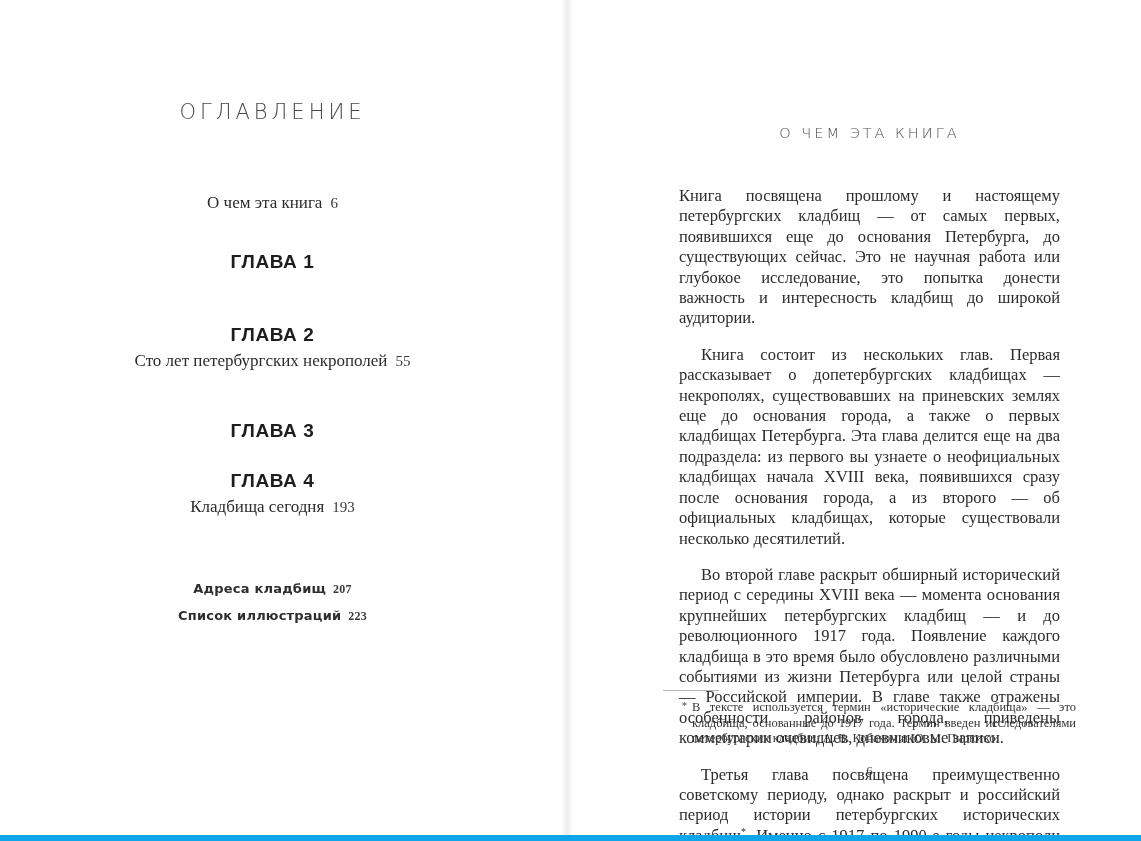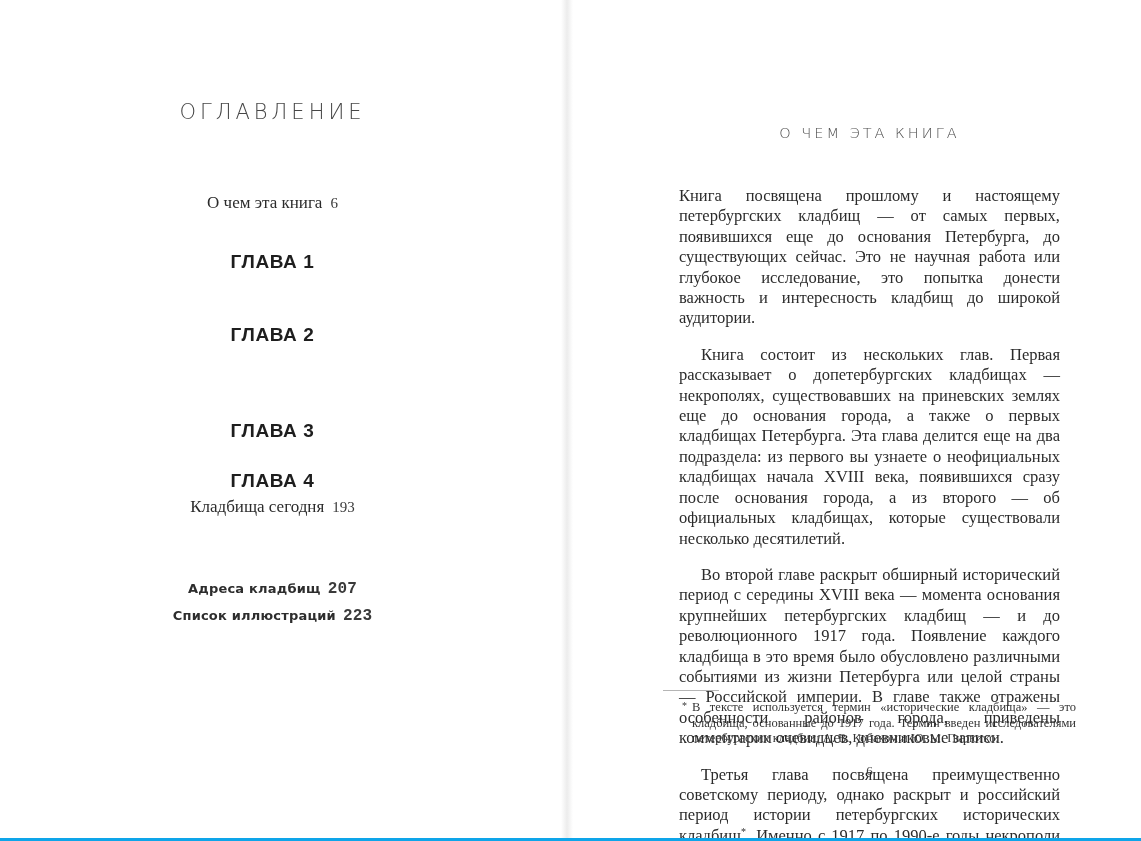--- a/index.html
+++ b/index.html
@@ -1,21 +1,21 @@
 <!DOCTYPE html>
 <html lang="ru"><head>
 <meta charset="utf-8">
 <style>
   html,body{margin:0;padding:0;background:#ffffff;}
   .spread{
     position:relative;
     width:1141px;height:841px;
     background:#ffffff;
     overflow:hidden;
-    border-bottom:3px solid #0ea5e9;
+    border-bottom:6px solid #0ea5e9;
     box-sizing:border-box;
     font-family:"Liberation Serif", serif;
     color:#2b2b2b;
   }
   .gutter{
     position:absolute;left:561px;top:0;width:12px;height:100%;
     background:linear-gradient(to right,#ffffff 0%,#ececec 50%,#ffffff 100%);
   }
   
   .toc-col{position:absolute;left:55px;width:435px;text-align:center;}
@@ -39,21 +39,21 @@
     margin-bottom:8px;
   }
   .ch-title{font-size:17px;line-height:20px;color:#2b2b2b;}
   .pg{margin-left:8px;font-size:15px;color:#3a3a3a;font-feature-settings:"onum";}
   .backmatter{top:576px;}
   .bm-row{
     font-family:"DejaVu Sans", sans-serif;
     font-weight:600;font-size:13px;line-height:26.5px;
     letter-spacing:0.2px;color:#2d2d2d;
   }
-  .bm-row .pg{font-size:16px;margin-left:7px;font-family:Liberation Mono, monospace;}
+  .bm-row .pg{font-size:12px;margin-left:7px;font-family:Liberation Serif, serif;}
   
   .right-col{position:absolute;left:663px;width:413px;}
   .display-heading{
     top:124px;text-align:center;
     font-family:"DejaVu Sans", sans-serif;
     font-weight:200;font-stretch:condensed;
     font-size:14.5px;line-height:18px;
     letter-spacing:3px;color:#4e4e4e;margin:0;
   }
   .body-text{top:170px;font-size:16.5px;line-height:20.4px;text-align:justify;}
@@ -84,20 +84,23 @@
     <div class="abs toc-col toc-intro">
       <span>О чем эта книга</span><span class="pg">6</span>
     </div>
 
     <div class="abs toc-col chapter ch1">
       <div class="ch-label">ГЛАВА 1</div>
     </div>
 
     <div class="abs toc-col chapter ch2">
       <div class="ch-label">ГЛАВА 2</div>
+      <div class="ch-title">
+        <span>Сто лет петербургских некрополей</span><span class="pg">55</span>
+      </div>
     </div>
 
     <div class="abs toc-col chapter ch3">
       <div class="ch-label">ГЛАВА 3</div>
     </div>
 
     <div class="abs toc-col chapter ch4">
       <div class="ch-label">ГЛАВА 4</div>
       <div class="ch-title">
         <span>Кладбища сегодня</span><span class="pg">193</span>

